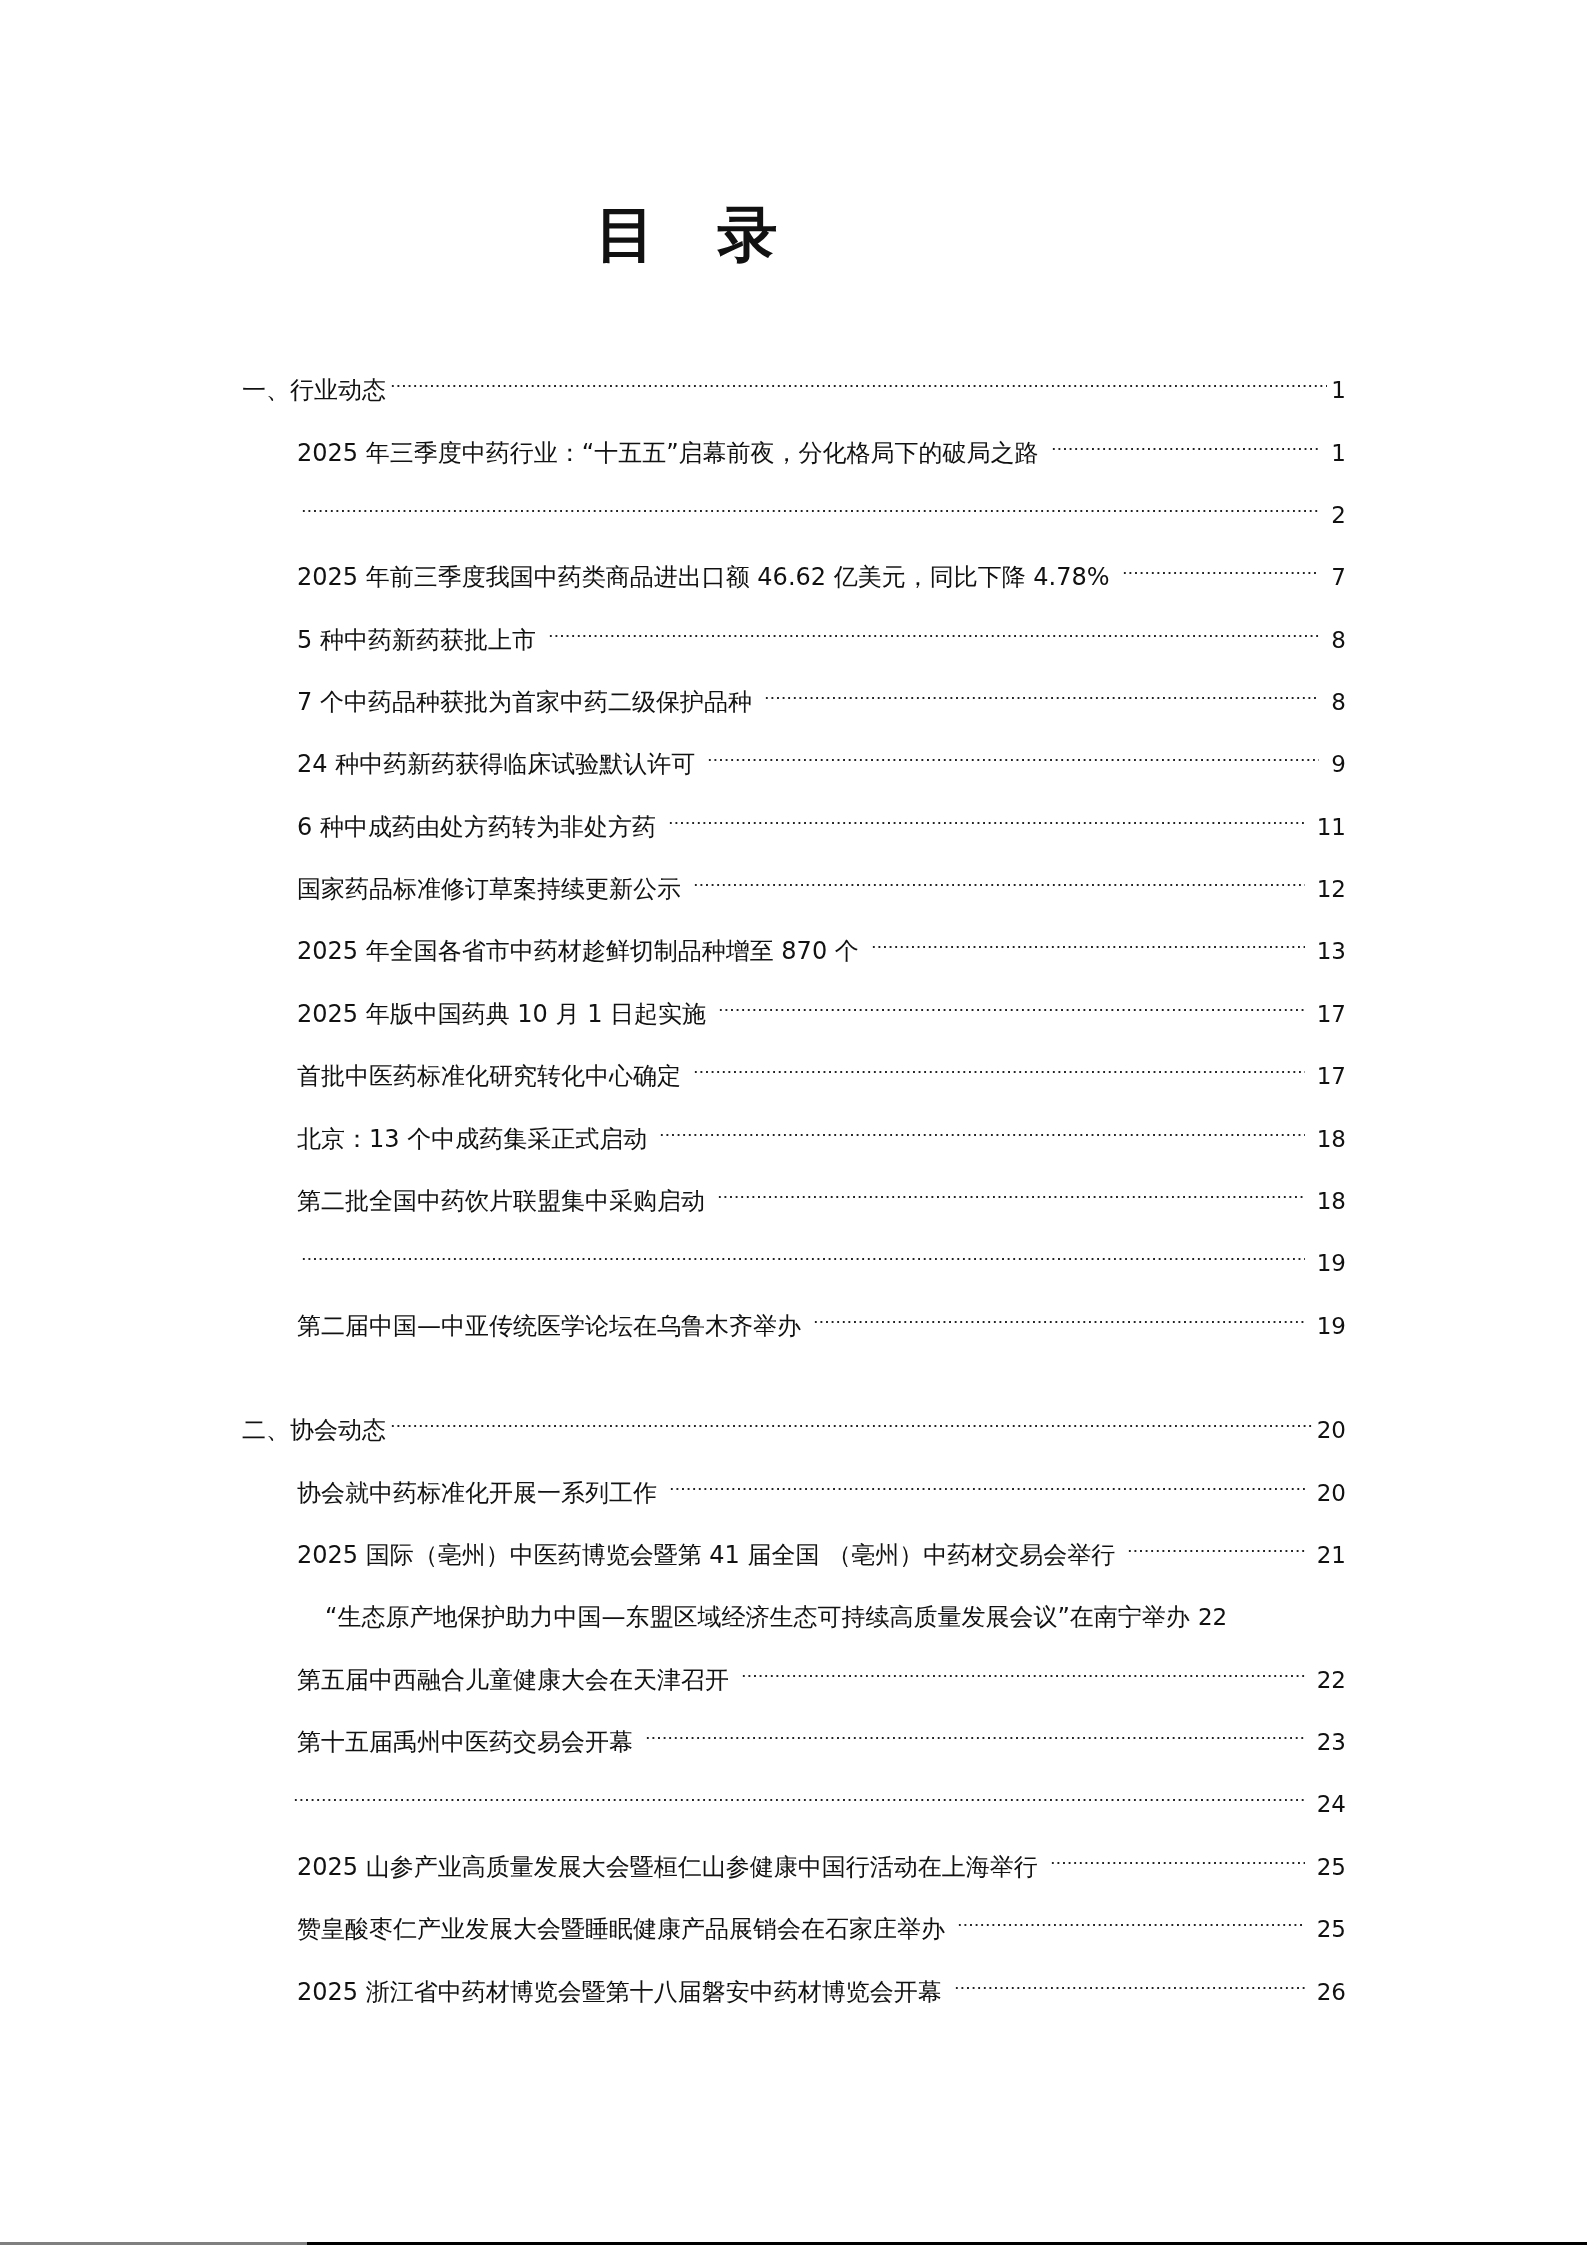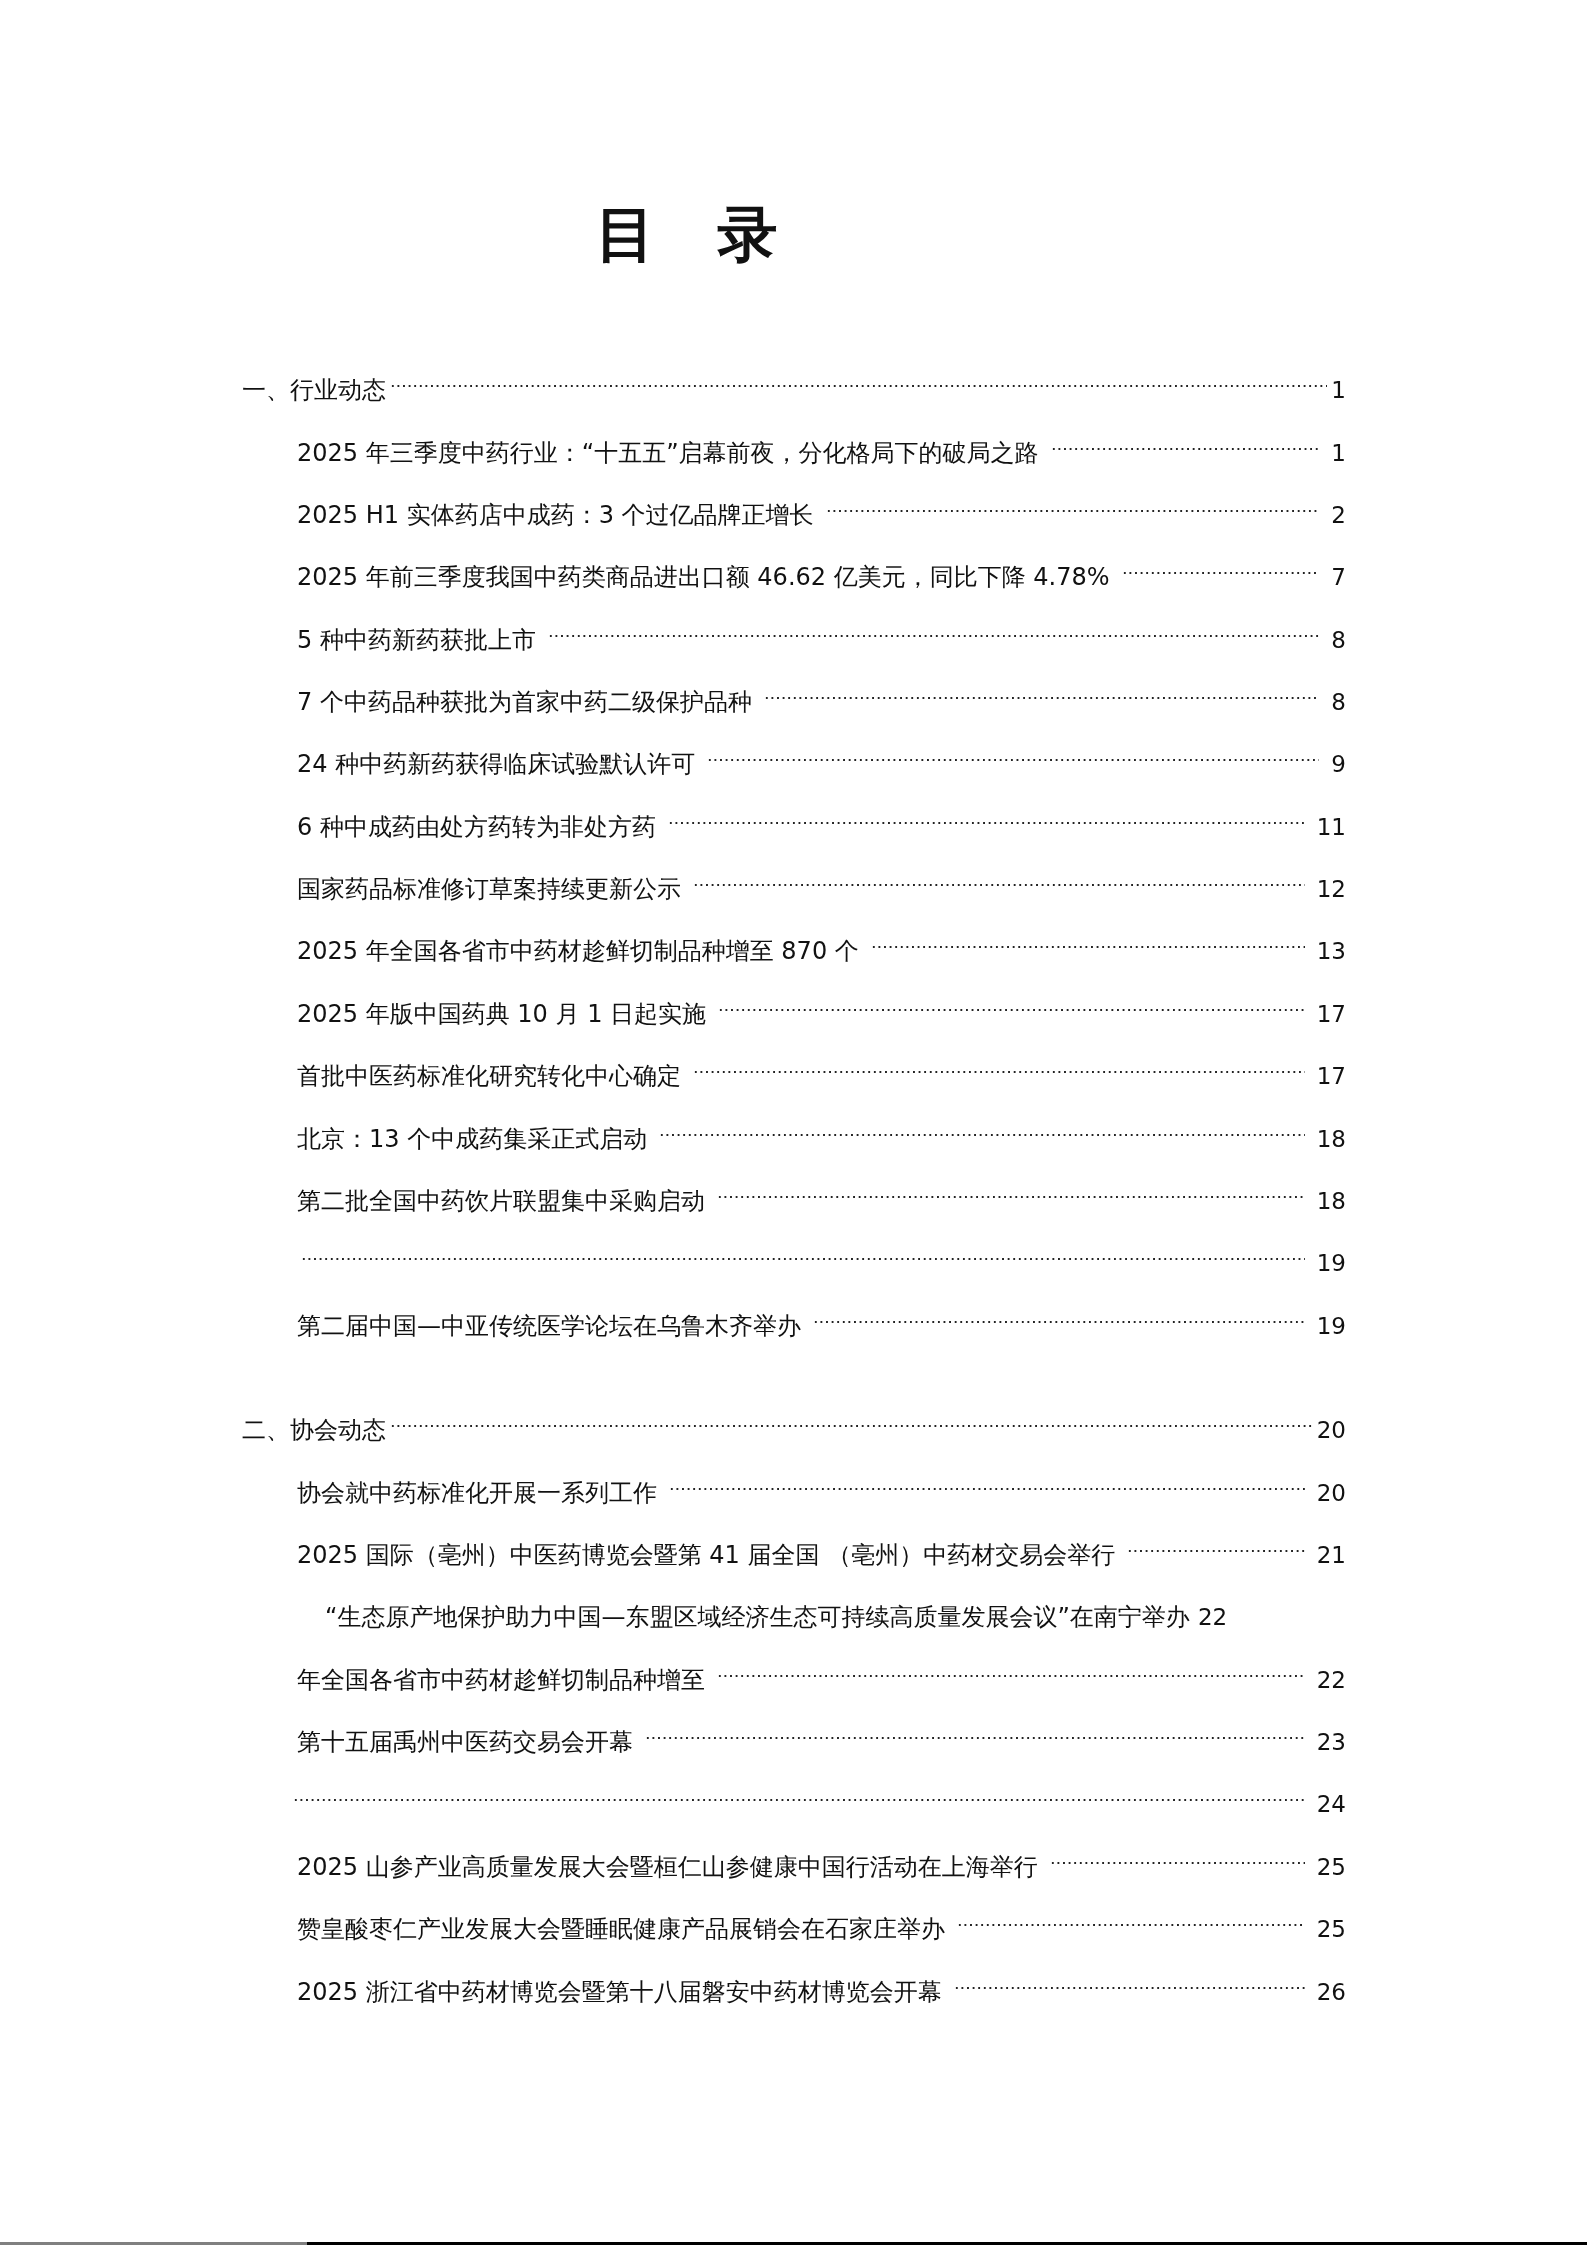--- a/index.html
+++ b/index.html
@@ -41,21 +41,20 @@
   <span class="toc-text">一、行业动态</span>
   <span class="toc-leader"></span>
   <span class="toc-page">1</span>
 </div>
 <div class="toc-row entry" style="top:436px">
   <span class="toc-text">2025 年三季度中药行业：“十五五”启幕前夜，分化格局下的破局之路</span>
   <span class="toc-leader"></span>
   <span class="toc-page">1</span>
 </div>
 <div class="toc-row entry" style="top:498px">
-  <span class="toc-text">2025  H1 实体药店中成药：3 个过亿品牌正增长</span>
   <span class="toc-leader"></span>
   <span class="toc-page">2</span>
 </div>
 <div class="toc-row entry" style="top:560px">
   <span class="toc-text">2025 年前三季度我国中药类商品进出口额 46.62 亿美元，同比下降 4.78%</span>
   <span class="toc-leader"></span>
   <span class="toc-page">7</span>
 </div>
 <div class="toc-row entry" style="top:623px">
   <span class="toc-text">5 种中药新药获批上市</span>
@@ -130,21 +129,21 @@
 <div class="toc-row entry" style="top:1538px">
   <span class="toc-text">2025 国际（亳州）中医药博览会暨第 41 届全国 （亳州）中药材交易会举行</span>
   <span class="toc-leader"></span>
   <span class="toc-page">21</span>
 </div>
 <div class="toc-row entry quoted overflow" style="top:1600px">
   <span class="toc-text">“生态原产地保护助力中国—东盟区域经济生态可持续高质量发展会议”在南宁举办</span>
   <span class="toc-page">22</span>
 </div>
 <div class="toc-row entry" style="top:1663px">
-  <span class="toc-text">年全国各省市中药材趁鲜切制品种增至</span>
+  <span class="toc-text">第五届中西融合儿童健康大会在天津召开</span>
   <span class="toc-leader"></span>
   <span class="toc-page">22</span>
 </div>
 <div class="toc-row entry" style="top:1725px">
   <span class="toc-text">第十五届禹州中医药交易会开幕</span>
   <span class="toc-leader"></span>
   <span class="toc-page">23</span>
 </div>
 <div class="toc-row entry quoted" style="top:1787px">
   <span class="toc-leader"></span>

